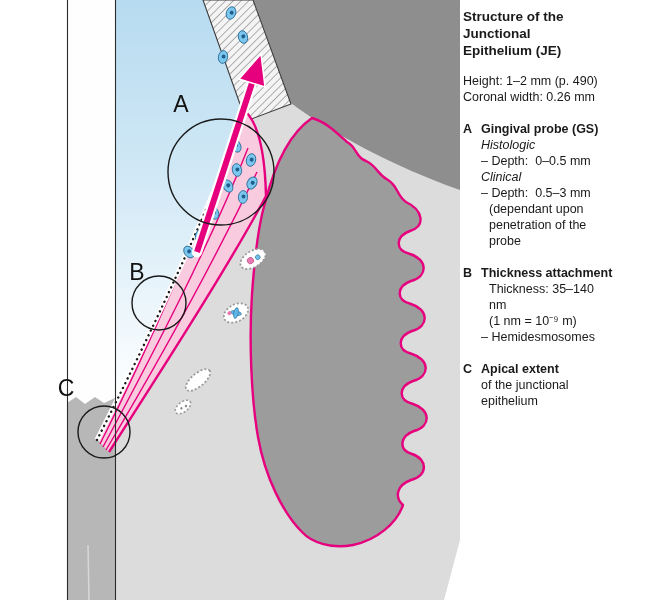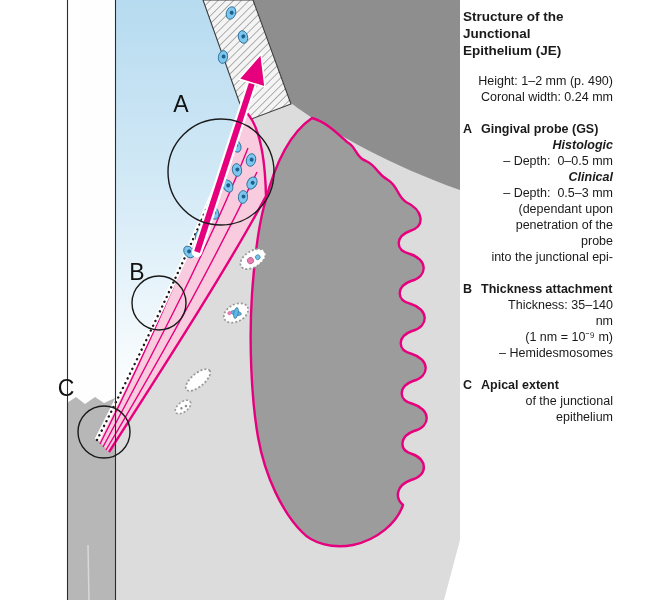--- a/index.html
+++ b/index.html
@@ -6,26 +6,26 @@
   body{width:652px;height:600px;overflow:hidden;
        font-family:"Liberation Sans",sans-serif;color:#1a1a1a;}
   .wrap{display:flex;width:652px;height:600px;}
   .figure{width:460px;height:600px;flex:none;}
   svg{display:block;font-family:"Liberation Sans",sans-serif;}
 
   .panel{width:157px;flex:none;box-sizing:border-box;
          padding:6px 4px 0 3px;font-size:12.5px;line-height:16px;}
   .panel .title{font-weight:bold;font-size:13.5px;line-height:17px;margin:2px 0 14px 0;}
   .intro{margin-bottom:16px;}
-  .ln{white-space:pre-wrap;text-align:right;}
+  .ln{white-space:pre-wrap;}
   .section{margin-bottom:16px;}
   .sec-head{display:flex;font-weight:bold;}
   .sec-head .letter{width:18px;flex:none;}
   .sec-body{padding-left:18px;}
-  .italic{font-style:italic;font-weight:bold;}
+  .italic{font-style:italic;}
   .cont{padding-left:8px;}
 </style>
 </head>
 <body>
 
 <div class="wrap">
 
   <div class="figure">
     <svg width="460" height="600" viewBox="0 0 460 600">
       <defs>
@@ -185,36 +185,35 @@
   </div>
 
   <div class="panel">
     <div class="title">
       <div>Structure of the Junctional</div>
       <div>Epithelium (JE)</div>
     </div>
 
     <div class="intro">
       <div class="ln">Height: 1–2 mm (p. 490)</div>
-      <div class="ln">Coronal width: 0.24 mm</div>
+      <div class="ln">Coronal width: 0.26 mm</div>
     </div>
 
     <div class="section">
       <div class="sec-head">
         <span class="letter">A</span>
         <span class="head">Gingival probe (GS)</span>
       </div>
       <div class="sec-body">
         <div class="ln italic">Histologic</div>
         <div class="ln">– Depth:  0–0.5 mm</div>
         <div class="ln italic">Clinical</div>
         <div class="ln">– Depth:  0.5–3 mm</div>
         <div class="ln cont">(dependant upon</div>
         <div class="ln cont">penetration of the probe</div>
-        <div class="ln cont">into the junctional epi-</div>
       </div>
     </div>
 
     <div class="section">
       <div class="sec-head">
         <span class="letter">B</span>
         <span class="head">Thickness attachment</span>
       </div>
       <div class="sec-body">
         <div class="ln cont">Thickness: 35–140 nm</div>

